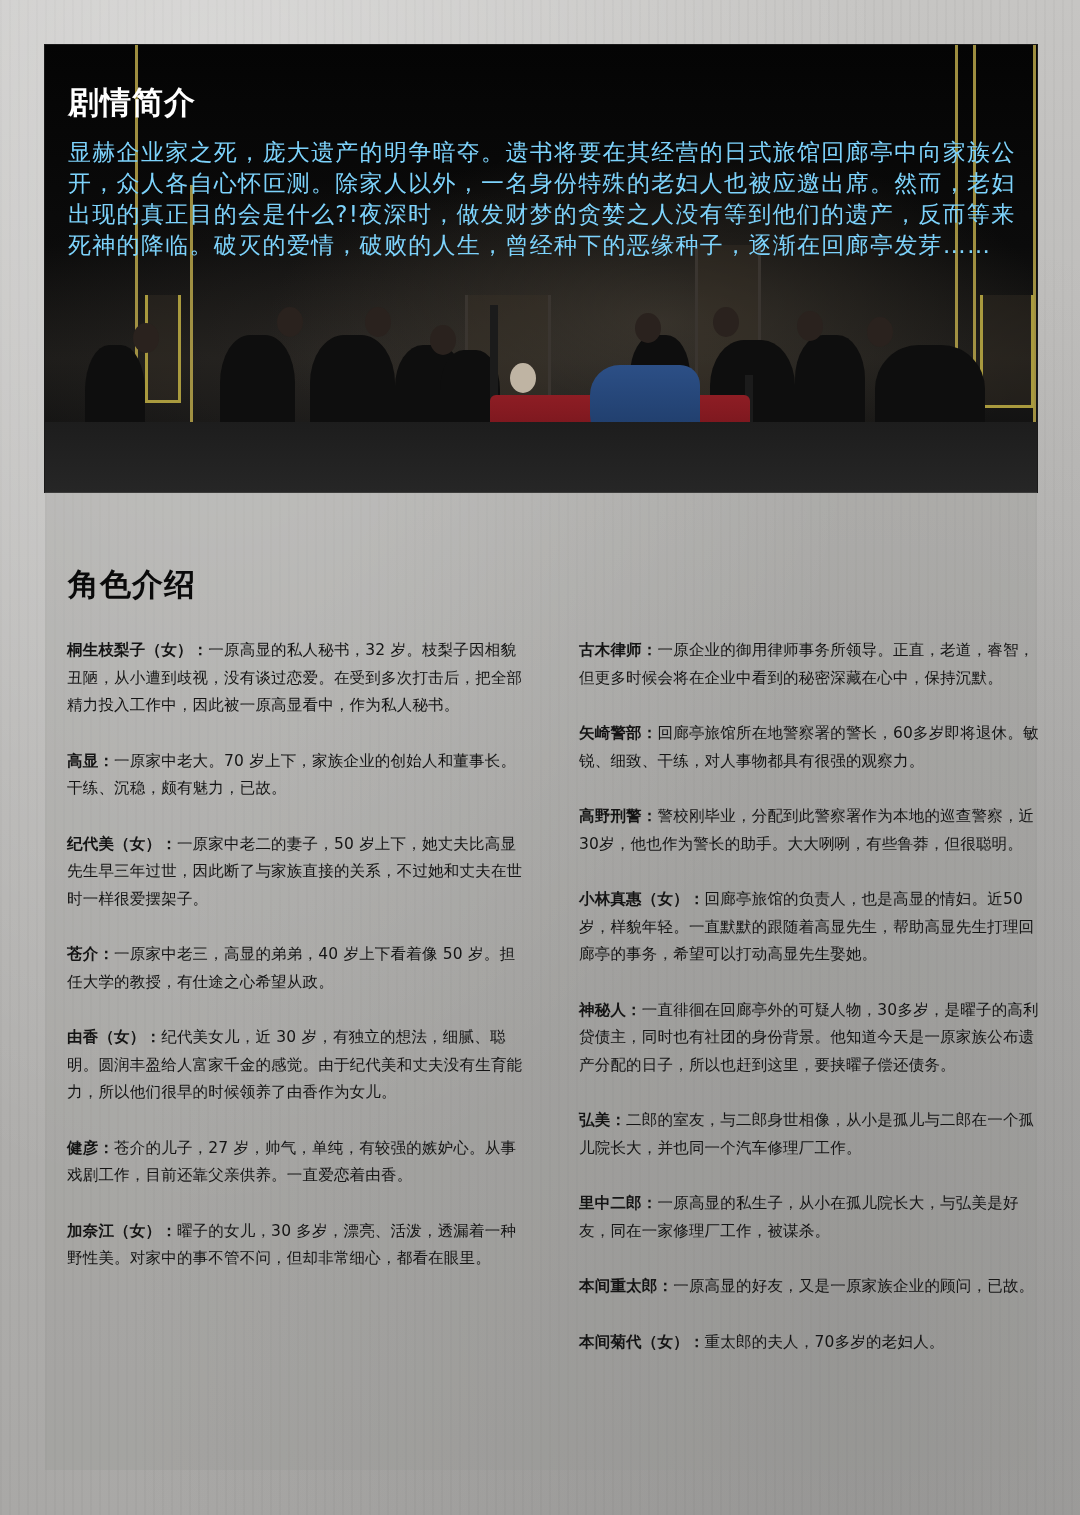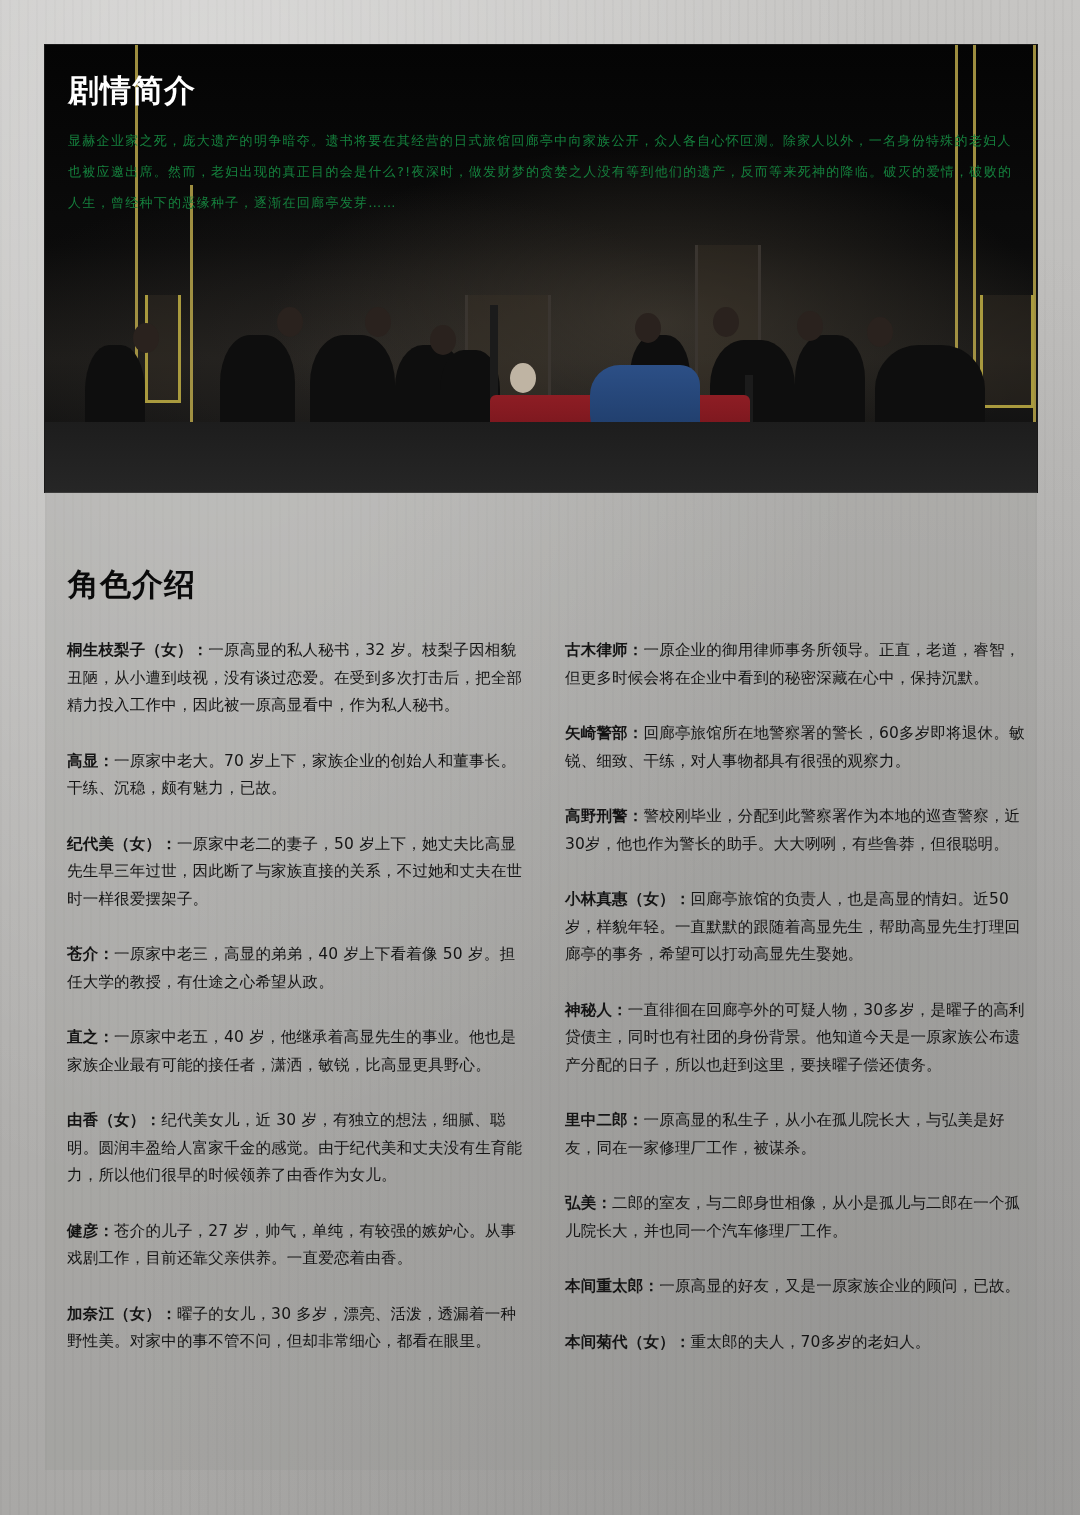--- a/index.html
+++ b/index.html
@@ -45,38 +45,38 @@
     background: linear-gradient(180deg, #8e1d24, #6b1219); border-radius: 6px 6px 2px 2px;
   }
   .blanket {
     position: absolute; left: 545px; top: 320px; width: 110px; height: 80px;
     background: linear-gradient(180deg, #2c4f86, #1d3a66); border-radius: 30px 20px 8px 30px;
   }
   .bedpost { position: absolute; width: 8px; background: #1b1b1b; }
   .hero-text { position: absolute; left: 23px; top: 22px; right: 20px; z-index: 2; }
   .hero-title {
     font-family: "DejaVu Serif", "Liberation Serif", serif; font-weight: bold;
-    font-size: 31px; color: #fff; letter-spacing: 1px; margin: 0 0 12px 0; line-height: 46px;
+    font-size: 31px; color: #fff; letter-spacing: 1px; margin: 12px 0 12px 0; line-height: 46px;
   }
   .hero-body {
-    color: #15803d; font-size: 13px; line-height: 31px; letter-spacing: 1.3px; margin: 0;
+    color: #7dd3fc; font-size: 23px; line-height: 31px; letter-spacing: 1.3px; margin: 0;
   }
   
   .panel {
     position: absolute; left: 45px; top: 492px; width: 992px; height: 978px;
     background: rgba(150,150,148,0.28);
   }
   .section-title {
     position: absolute; left: 68px; top: 538px;
     font-family: Liberation Sans, sans-serif; font-weight: bold;
     font-size: 31px; color: #0a0a0a; letter-spacing: 1px;
   }
   .col { position: absolute; top: 594px; width: 460px; margin-top: 43px; }
   .col.left { left: 67px; }
-  .col.right { left: 565px; width: 460px; }
+  .col.right { left: 579px; width: 460px; }
   .entry { font-size: 15.5px; line-height: 27.5px; color: #141414; margin: 0 0 28px 0; letter-spacing: 0.2px; }
   .entry .name { font-weight: bold; }
 </style>
 </head>
 <body>
 
 <section class="hero">
   <div class="stage-bg" title="stage-photo: actors in black crouching around a red bed where an elderly woman lies under a blue blanket">
 
     <div class="gold-line" style="left:90px; top:0; height:410px;"></div>
@@ -121,29 +121,28 @@
 </section>
 
 <div class="panel"></div>
 <h2 class="section-title">角色介绍</h2>
 
 <div class="col left">
   <p class="entry"><span class="name">桐生枝梨子（女）：</span><span>一原高显的私人秘书，32 岁。枝梨子因相貌丑陋，从小遭到歧视，没有谈过恋爱。在受到多次打击后，把全部精力投入工作中，因此被一原高显看中，作为私人秘书。</span></p>
   <p class="entry"><span class="name">高显：</span><span>一原家中老大。70 岁上下，家族企业的创始人和董事长。干练、沉稳，颇有魅力，已故。</span></p>
   <p class="entry"><span class="name">纪代美（女）：</span><span>一原家中老二的妻子，50 岁上下，她丈夫比高显先生早三年过世，因此断了与家族直接的关系，不过她和丈夫在世时一样很爱摆架子。</span></p>
   <p class="entry"><span class="name">苍介：</span><span>一原家中老三，高显的弟弟，40 岁上下看着像 50 岁。担任大学的教授，有仕途之心希望从政。</span></p>
-  <p class="entry"><span class="name">直之：</span><span>一原家中老五，40 岁，他继承着高显先生的事业。他也是家族企业最有可能的接任者，潇洒，敏锐，比高显更具野心。</span></p>
   <p class="entry"><span class="name">由香（女）：</span><span>纪代美女儿，近 30 岁，有独立的想法，细腻、聪明。圆润丰盈给人富家千金的感觉。由于纪代美和丈夫没有生育能力，所以他们很早的时候领养了由香作为女儿。</span></p>
   <p class="entry"><span class="name">健彦：</span><span>苍介的儿子，27 岁，帅气，单纯，有较强的嫉妒心。从事戏剧工作，目前还靠父亲供养。一直爱恋着由香。</span></p>
   <p class="entry"><span class="name">加奈江（女）：</span><span>曜子的女儿，30 多岁，漂亮、活泼，透漏着一种野性美。对家中的事不管不问，但却非常细心，都看在眼里。</span></p>
 </div>
 
 <div class="col right">
   <p class="entry"><span class="name">古木律师：</span><span>一原企业的御用律师事务所领导。正直，老道，睿智，但更多时候会将在企业中看到的秘密深藏在心中，保持沉默。</span></p>
   <p class="entry"><span class="name">矢崎警部：</span><span>回廊亭旅馆所在地警察署的警长，60多岁即将退休。敏锐、细致、干练，对人事物都具有很强的观察力。</span></p>
   <p class="entry"><span class="name">高野刑警：</span><span>警校刚毕业，分配到此警察署作为本地的巡查警察，近30岁，他也作为警长的助手。大大咧咧，有些鲁莽，但很聪明。</span></p>
   <p class="entry"><span class="name">小林真惠（女）：</span><span>回廊亭旅馆的负责人，也是高显的情妇。近50岁，样貌年轻。一直默默的跟随着高显先生，帮助高显先生打理回廊亭的事务，希望可以打动高显先生娶她。</span></p>
   <p class="entry"><span class="name">神秘人：</span><span>一直徘徊在回廊亭外的可疑人物，30多岁，是曜子的高利贷债主，同时也有社团的身份背景。他知道今天是一原家族公布遗产分配的日子，所以也赶到这里，要挟曜子偿还债务。</span></p>
+  <p class="entry"><span class="name">弘美：</span><span>二郎的室友，与二郎身世相像，从小是孤儿与二郎在一个孤儿院长大，并也同一个汽车修理厂工作。</span></p>
   <p class="entry"><span class="name">里中二郎：</span><span>一原高显的私生子，从小在孤儿院长大，与弘美是好友，同在一家修理厂工作，被谋杀。</span></p>
-  <p class="entry"><span class="name">弘美：</span><span>二郎的室友，与二郎身世相像，从小是孤儿与二郎在一个孤儿院长大，并也同一个汽车修理厂工作。</span></p>
   <p class="entry"><span class="name">本间重太郎：</span><span>一原高显的好友，又是一原家族企业的顾问，已故。</span></p>
   <p class="entry"><span class="name">本间菊代（女）：</span><span>重太郎的夫人，70多岁的老妇人。</span></p>
 </div>
 
 </body></html>

